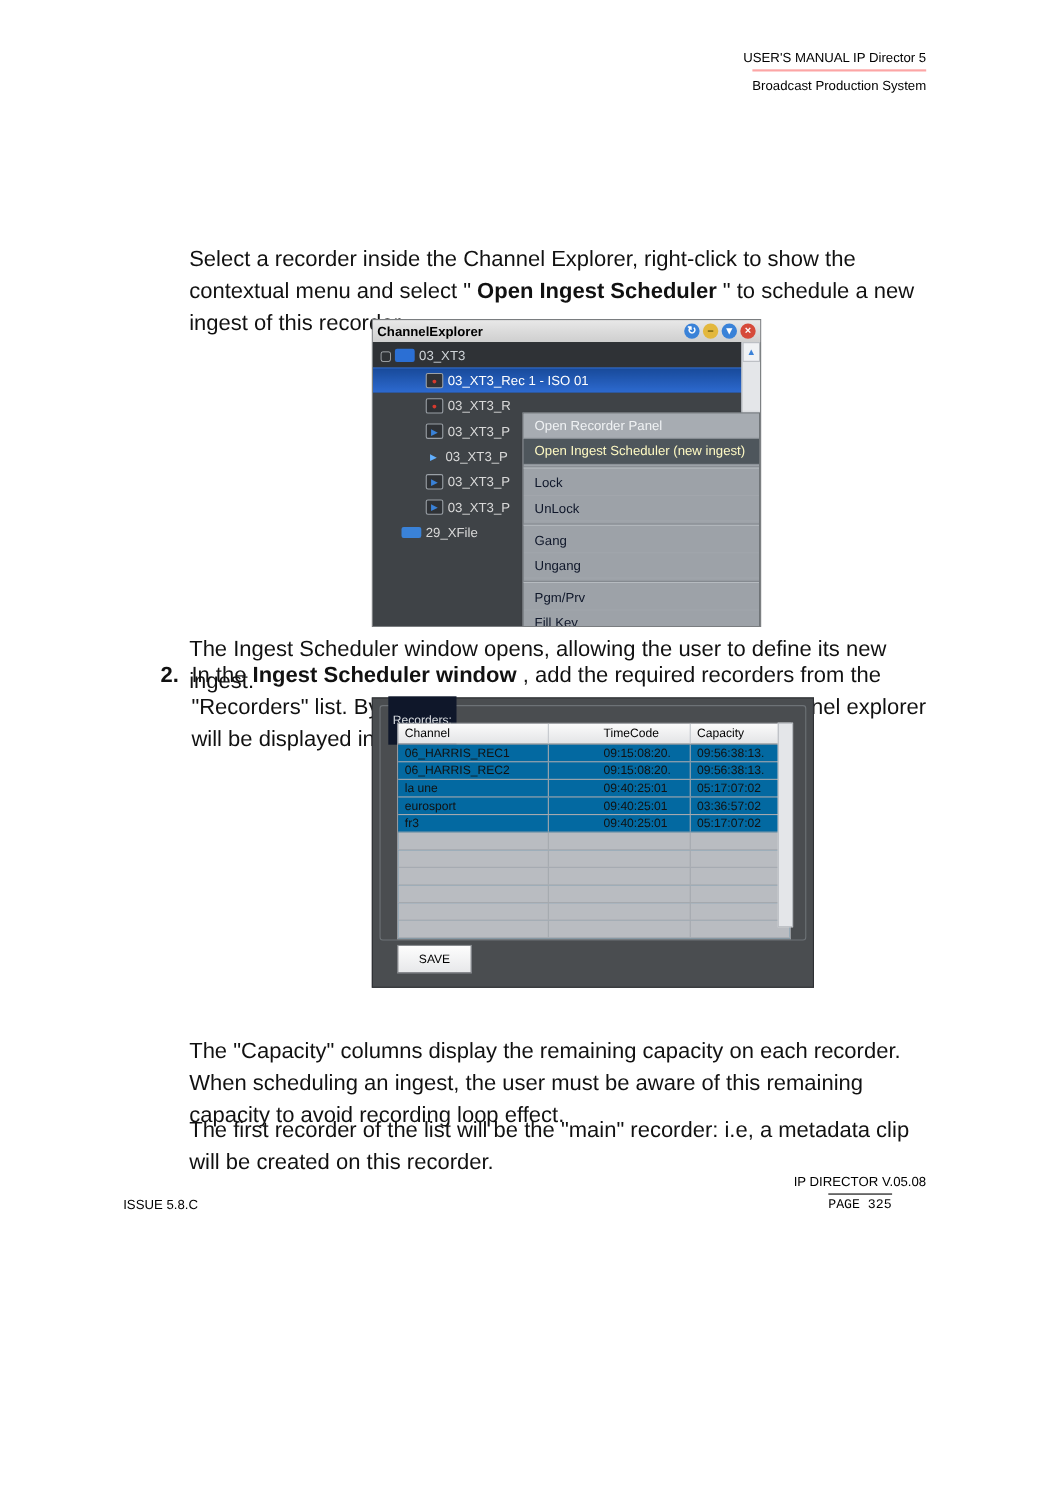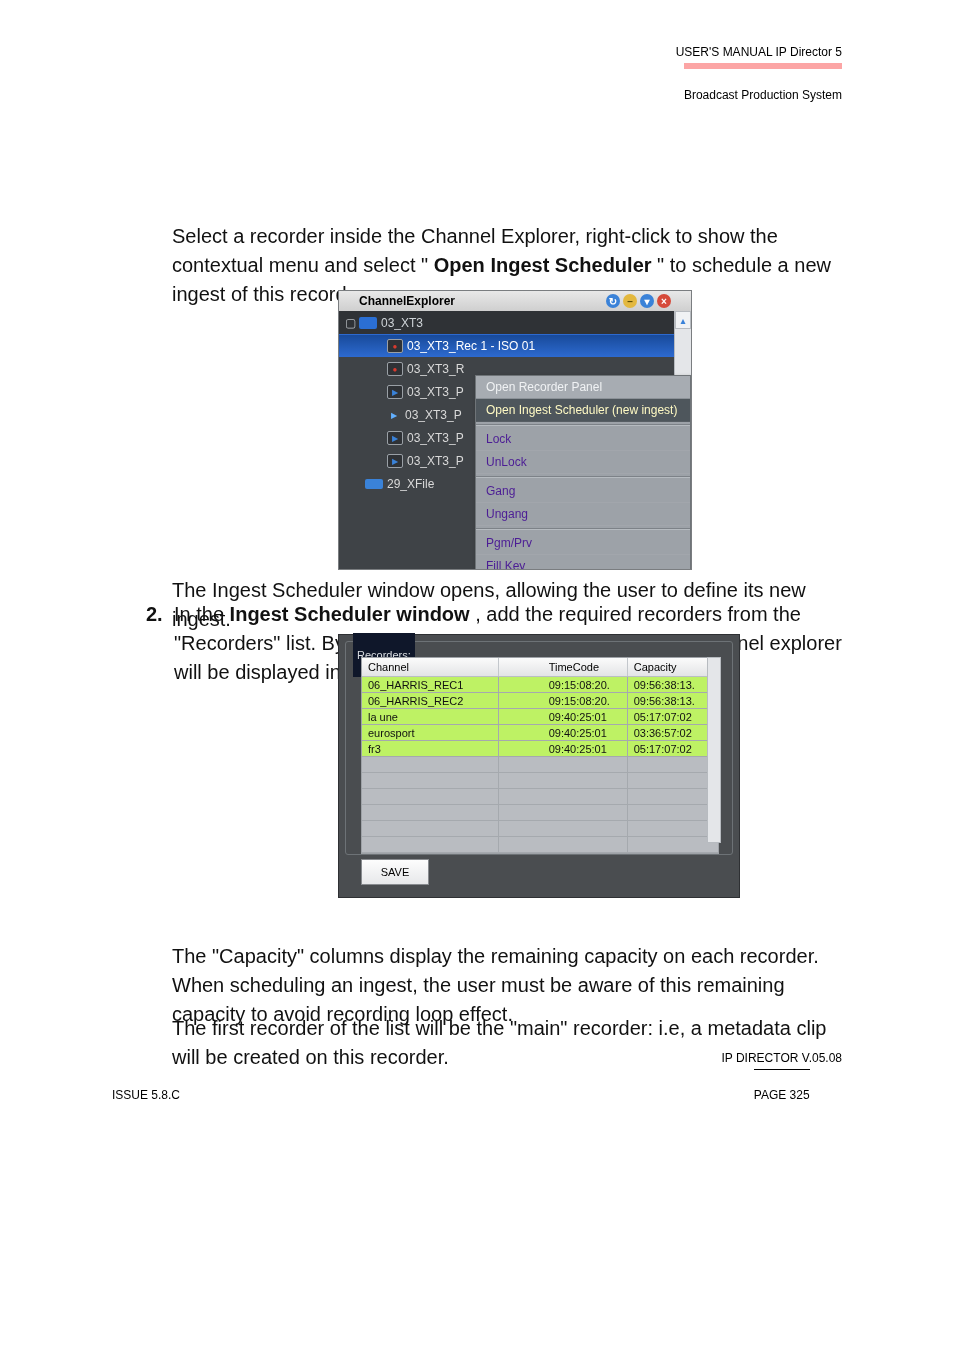--- a/index.html
+++ b/index.html
@@ -19,22 +19,22 @@
   .header-right {
     position: absolute;
     right: 112px;
     top: 45px;
     font-size: 12px;
     text-align: right;
   }
   .header-right .line2 {
     margin-top: 4px;
     display: inline-block;
-    border-top: 6px solid #fca5a5;
-    padding-top: 19px;
+    border-top: 2px solid #fca5a5;
+    padding-top: 6px;
   }
   .body-text {
     position: absolute;
     left: 172px;
     width: 674px;
     font-size: 20px;
     line-height: 1.45;
     color: #111;
   }
   .step-row {
@@ -64,21 +64,21 @@
     color: #fff;
   }
   .ce-titlebar {
     height: 20px;
     background: linear-gradient(#e8e8e8, #cfcfcf);
     color: #000;
     font-weight: bold;
     display: flex;
     align-items: center;
     justify-content: space-between;
-    padding: 0 20px;
+    padding: 0 4px;
   }
   .ce-title-btns { display: flex; gap: 3px; }
   .ce-btn {
     width: 14px; height: 14px; border-radius: 50%;
     display: flex; align-items: center; justify-content: center;
     font-size: 10px; font-weight: bold; color: #fff;
   }
   .ce-btn.blue { background: #3a82d8; }
   .ce-btn.yellow { background: #e3b83e; color:#5a4b00; }
   .ce-btn.red { background: #d64a3a; }
@@ -159,21 +159,21 @@
     border-bottom: 1px solid #8c9298;
   }
   .ctx .itm.hl {
     background: #4e565c;
     color: #fef9c3;
   }
   .ctx .sep {
     height: 0; border-top: 1px solid #7d8288; border-bottom: 1px solid #b6bbc0;
     margin: 2px 0;
   }
-  .ctx .disabled { color: #4c1d95; }
+  .ctx .disabled { color: #0f172a; }
 
   
   .rec-wrap {
     position: absolute;
     left: 338px;
     top: 634px;
     width: 400px;
     height: 262px;
     background: #4a4d50;
     border: 1px solid #2e3033;
@@ -209,21 +209,21 @@
     font-size: 11px;
     color: #000;
   }
   .rec-table .hdr div {
     border-right: 1px solid #c3c7cc;
     padding: 0 6px;
     height: 100%;
     display: flex; align-items: center;
   }
   .rec-table .rows {
-    background: #bef264;
+    background: #0369a1;
   }
   .rec-table .row {
     display: flex;
     height: 15px;
     align-items: center;
     border-bottom: 1px solid #a5a9ae;
     font-size: 11px;
     color: #111;
   }
   .rec-table .row div {
@@ -261,23 +261,24 @@
     font-size: 12px;
     display: flex;
     justify-content: space-between;
     align-items: flex-end;
   }
   .footer .right {
     text-align: center;
   }
   .footer .right .pg {
     border-top: 1px solid #000;
-    padding-top: 18px;
+    padding-top: 2px;
     display:inline-block;
     margin-top:4px;
+    font-family:Liberation Mono, monospace;
   }
 </style>
 </head>
 <body>
 <div class="page">
 
 <div class="header-right">
   <div>USER'S MANUAL IP Director 5</div>
   <div class="line2">Broadcast Production System</div>
 </div>

